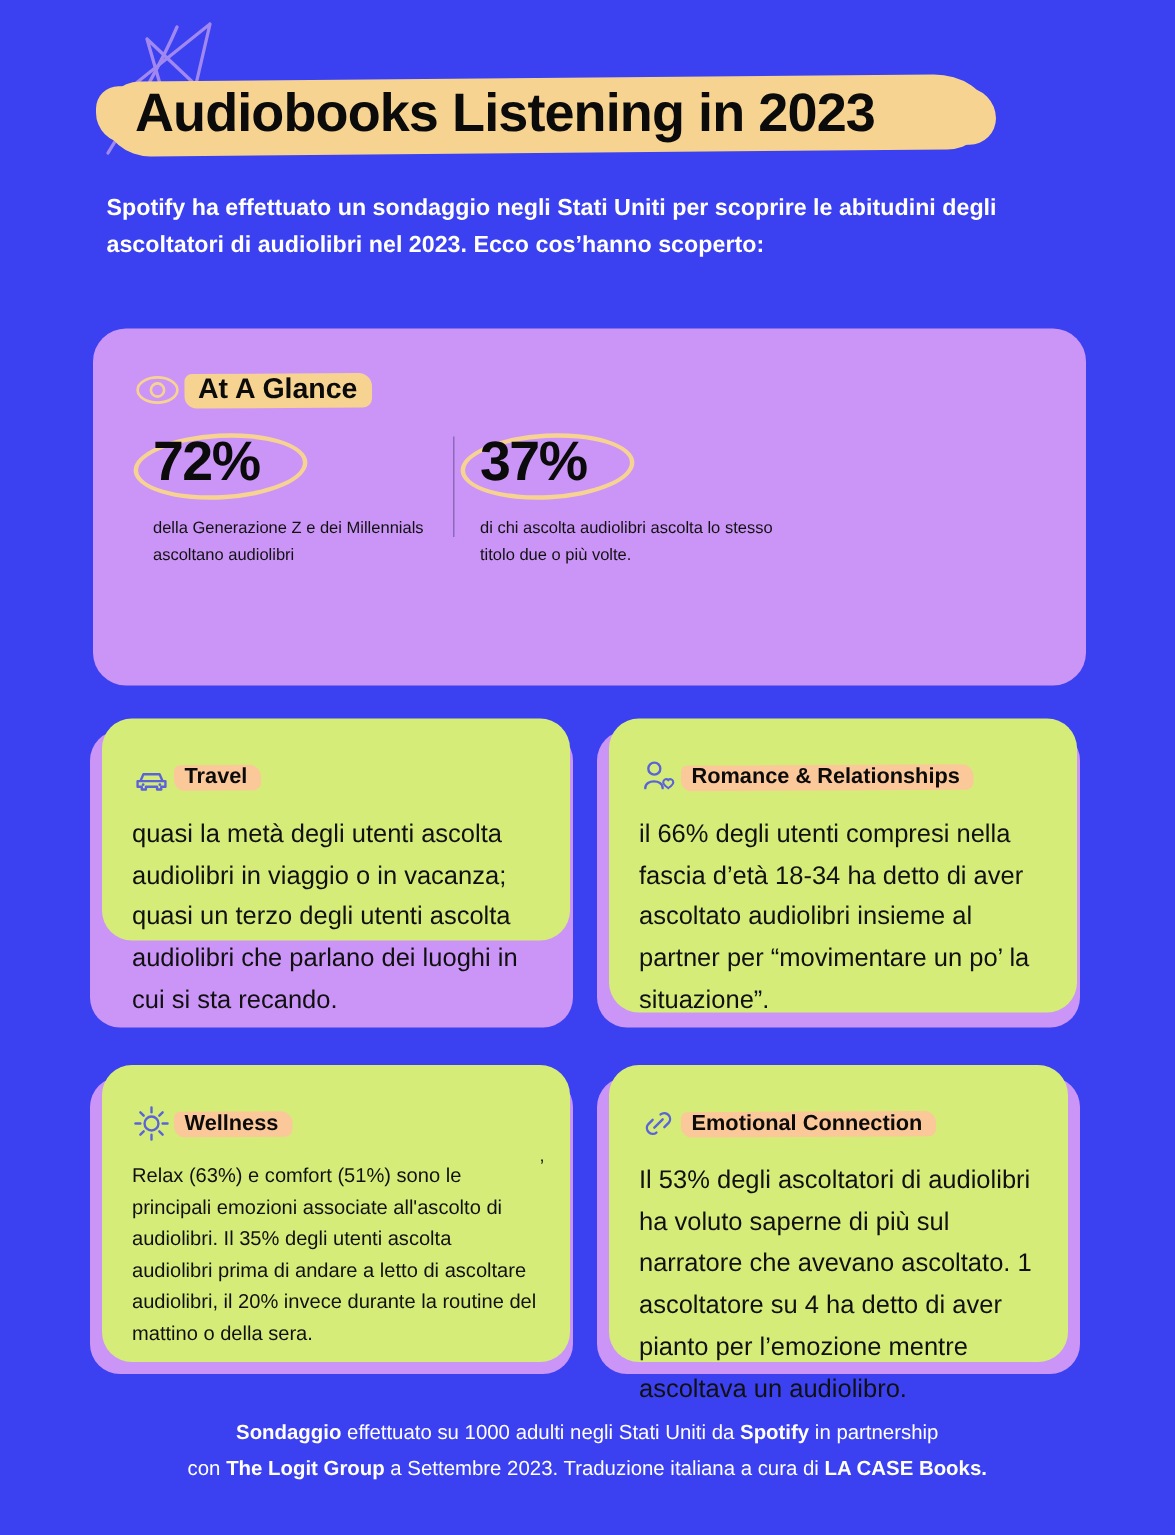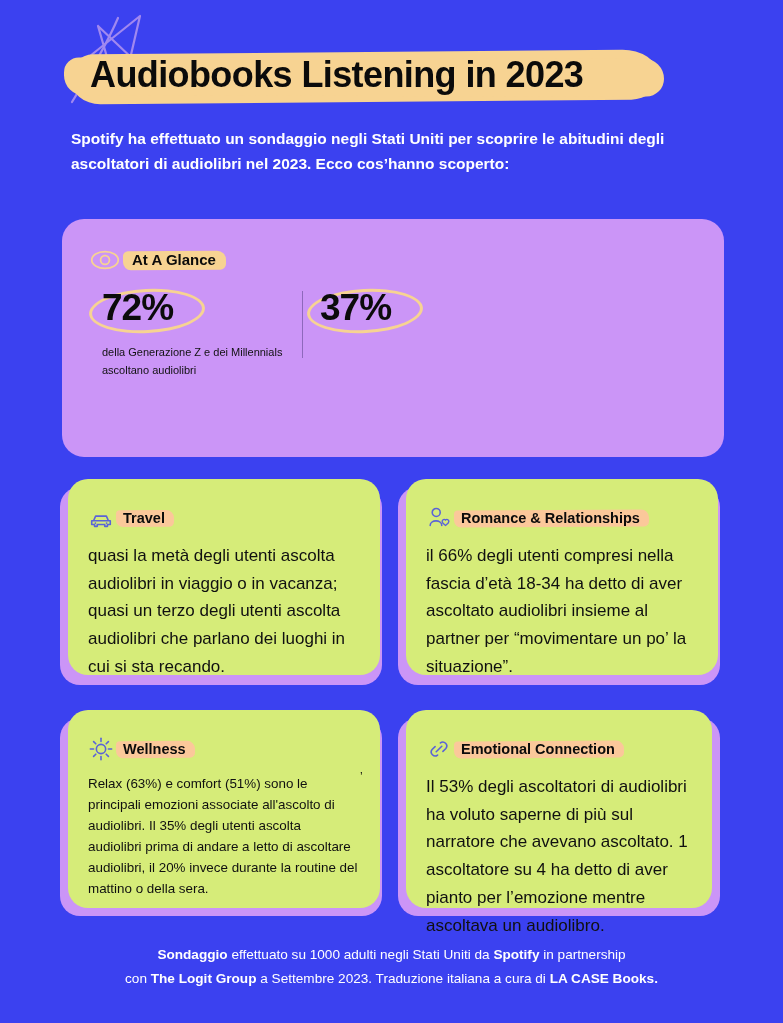--- a/index.html
+++ b/index.html
@@ -44,21 +44,21 @@
     position: absolute; left: 62px; top: 219px; width: 662px; height: 238px;
     background: #cb95f7; border-radius: 22px;
   }
   .glance-head { position: absolute; left: 28px; top: 30px; display: flex; align-items: center; gap: 10px; }
   .eye-icon { width: 30px; height: 22px; }
   .glance-label-wrap { position: relative; display: inline-block; }
   .glance-label-hl {
     position: absolute; left: -7px; top: 0px; right: -8px; bottom: -1px;
     background: #f7d392; border-radius: 5px 9px 6px 8px; transform: rotate(-0.4deg);
   }
-  .glance-label { position: relative; z-index: 2; font-size: 15px; font-weight: 700; color: #0b0b0b; padding: 2px 2px; }
+  .glance-label { position: relative; z-index: 2; font-size: 19px; font-weight: 700; color: #0b0b0b; padding: 2px 2px; }
 
   .stats { position: absolute; left: 22px; top: 68px; right: 16px; display: flex; }
   .stat { position: relative; padding: 0 18px; }
   .stat:nth-child(1) { width: 218px; }
   .stat:nth-child(2) { width: 232px; }
   .stat:nth-child(3) { width: 212px; }
   .stat + .stat:before {
     content: ""; position: absolute; left: 0; top: 4px; bottom: 22px;
     width: 1.4px; background: #7a5aa8; opacity: .75;
   }
@@ -86,21 +86,21 @@
     position: absolute; left: -7px; top: 1px; right: -9px; bottom: 0px;
     background: #fbc89a; border-radius: 4px 8px 5px 7px; transform: rotate(-0.3deg);
   }
   .gtitle { position: relative; z-index: 2; font-size: 14.5px; font-weight: 700; color: #0b0b0b; }
   .gbody { font-size: 17px; color: #101010; line-height: 1.63; }
   .gbody-sm { font-size: 13.4px; line-height: 1.57; }
   .stray { position: absolute; left: 292px; top: 60px; font-size: 12px; color: #101010; z-index: 3; }
 
   
   #card-travel-shadow { left: 60px; top: 487px; width: 322px; height: 198px; }
-  #card-travel { left: 68px; top: 479px; width: 312px; height: 196px; }
+  #card-travel { left: 68px; top: 479px; width: 312px; height: 148px; }
   #card-romance-shadow { left: 398px; top: 487px; width: 322px; height: 198px; }
   #card-romance { left: 406px; top: 479px; width: 312px; height: 196px; }
   #card-wellness-shadow { left: 60px; top: 718px; width: 322px; height: 198px; }
   #card-wellness { left: 68px; top: 710px; width: 312px; height: 198px; }
   #card-emotional-shadow { left: 398px; top: 718px; width: 322px; height: 198px; }
   #card-emotional { left: 406px; top: 710px; width: 306px; height: 198px; }
 
   
   .footer {
     position: absolute; left: 60px; top: 943px; width: 663px;
@@ -145,20 +145,21 @@
           <span class="pct-ring"></span>
           <span class="pct">72%</span>
         </span>
         <div class="stat-desc">della Generazione Z e dei Millennials ascoltano audiolibri</div>
       </div>
       <div class="stat">
         <span class="pct-wrap">
           <span class="pct-ring"></span>
           <span class="pct">37%</span>
         </span>
+        <div class="stat-desc">di chi ascolta audiolibri ascolta lo stesso titolo due o più volte.</div>
       </div>
     </div>
   </div>
 
   <div class="gcard-shadow" id="card-travel-shadow"></div>
   <div class="gcard" id="card-travel">
     <div class="gcard-inner">
       <div class="gcard-head">
         <svg class="gicon" viewBox="0 0 28 28">
           <path d="M4 17 h20 v4 h-3 v2 h-3 v-2 h-8 v2 h-3 v-2 h-3 z" fill="none" stroke="#5a63d8" stroke-width="1.7" stroke-linejoin="round"></path>

